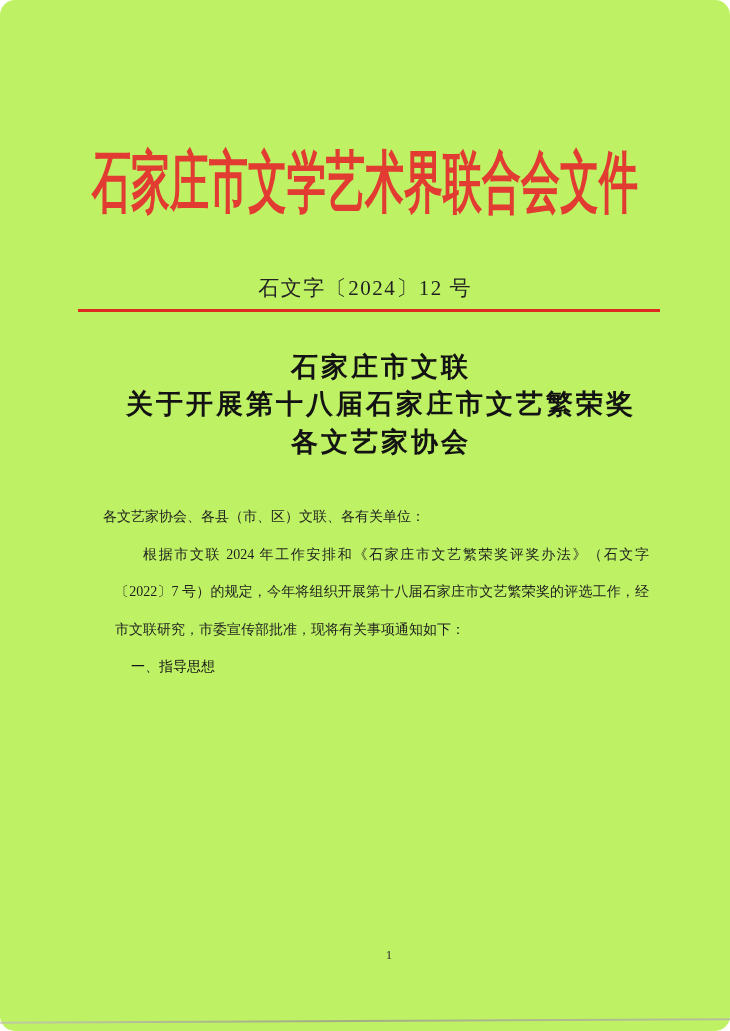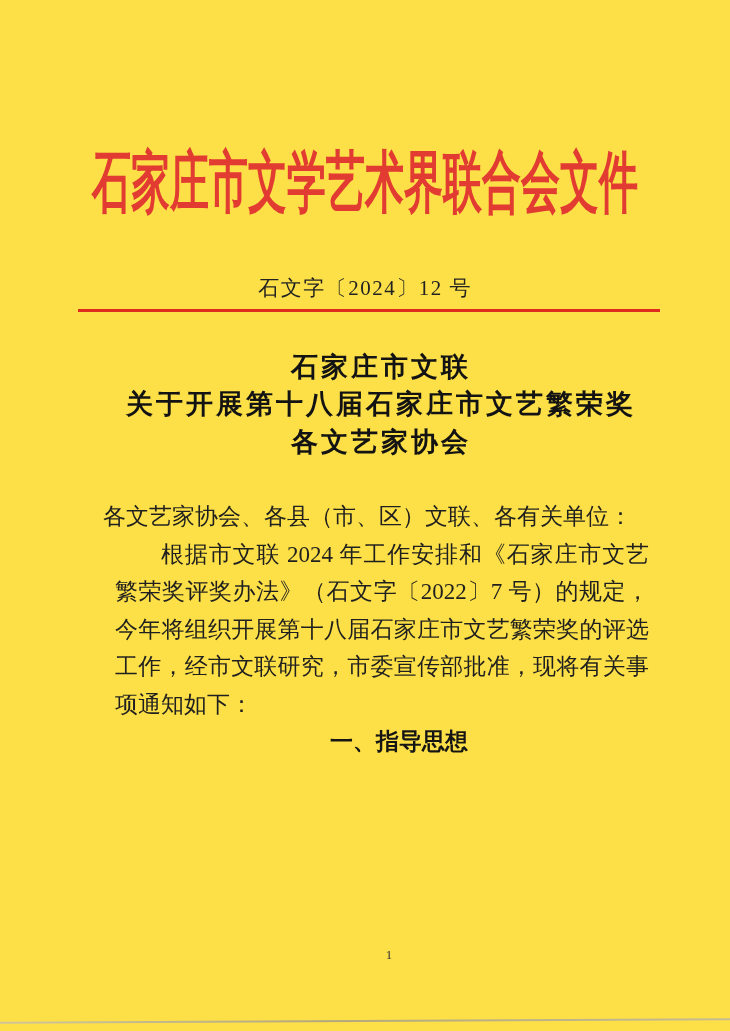--- a/index.html
+++ b/index.html
@@ -5,21 +5,22 @@
   * { margin: 0; padding: 0; box-sizing: border-box; }
   html, body {
     width: 730px; height: 1031px;
     background: #ffffff;
     font-family: "Liberation Serif", serif;
     overflow: hidden;
   }
   .page {
     position: relative;
     width: 730px; height: 1031px;
-    background: #fde047;
+    background: #bef264;
+    border-radius: 15px;
   }
   
   .letterhead {
     position: absolute;
     top: 158px; left: 0; width: 730px;
     text-align: center;
     line-height: 47px;
     white-space: nowrap;
   }
   .letterhead span {
@@ -58,36 +59,36 @@
     color: #131313;
     line-height: 37.3px;
     letter-spacing: 3px;
     margin-left: 16px;
   }
   
   .body-block {
     position: absolute;
     top: 498px; left: 103px;
     width: 546px;
-    font-size: 23px;
+    font-size: 14px;
     line-height: 37.5px;
     color: var(--body-text, #1f1f1f);
     text-align: justify;
   }
   .salutation { text-align: left; }
   .para {
     text-indent: 2em;
     text-align: justify;
     margin-left: 12px;
   }
   .section-heading {
     text-indent: 2em;
-    font-weight: bold;
+    font-weight: normal;
     font-family: "Liberation Sans", sans-serif;
-    text-align: center;
+    text-align: left;
     color: #151515;
   }
   
   .page-number {
     position: absolute;
     top: 947px; left: 24px; width: 730px;
     text-align: center;
     font-size: 13px;
     color: #333333;
     font-family: "Liberation Serif", serif;

